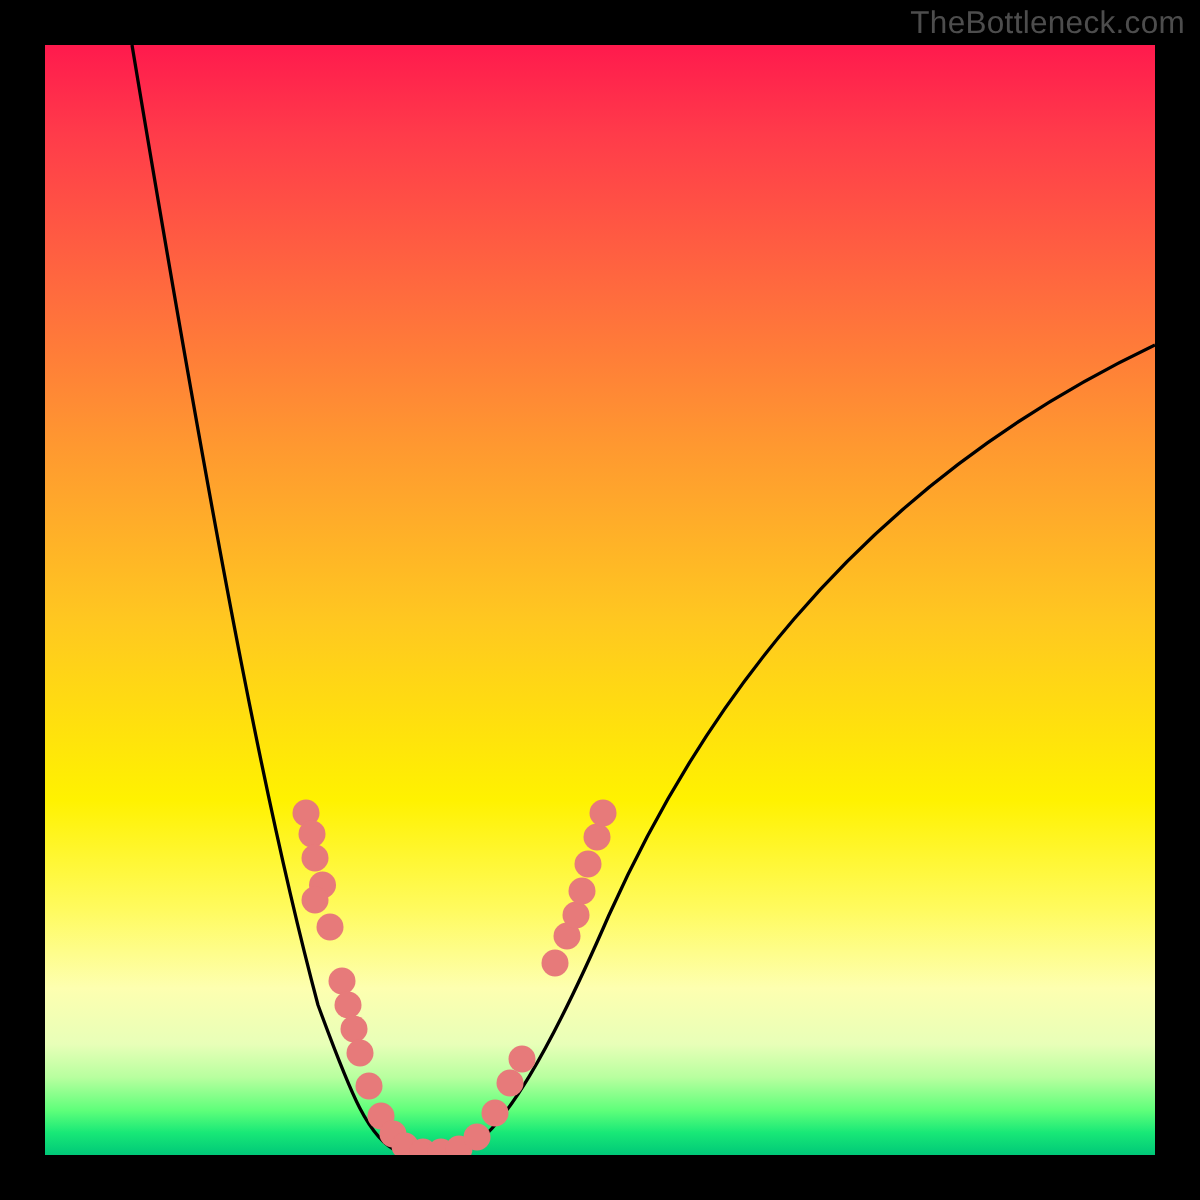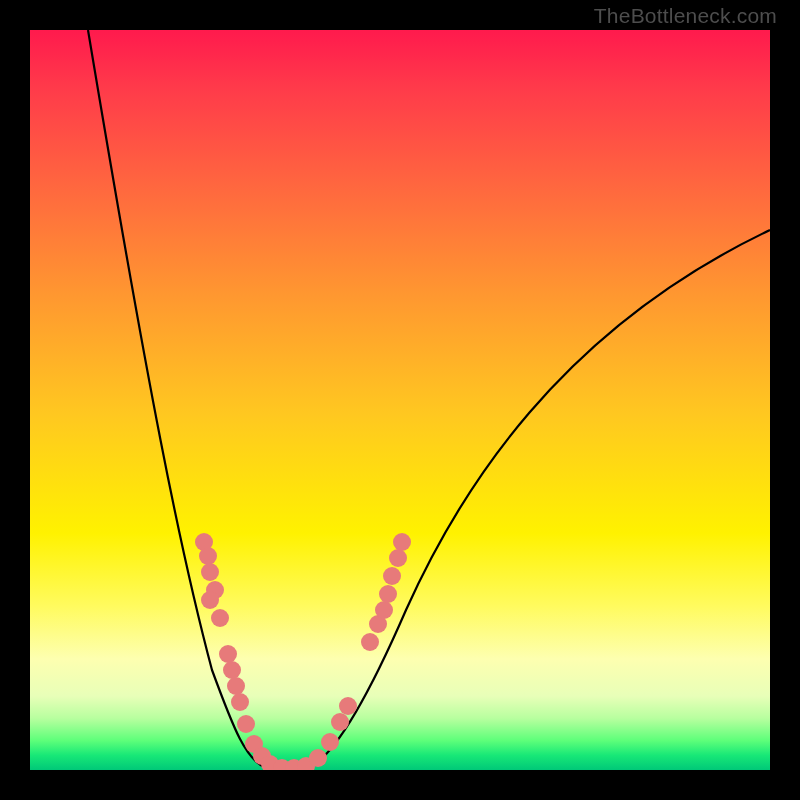--- a/index.html
+++ b/index.html
@@ -29,21 +29,21 @@
       #e8ffb8 90%,
       #b8ff9f 93%,
       #5eff7a 96%,
       #18e877 98%,
       #00c878 100%
     );
   }
   .watermark {
     position: absolute;
     top: 4px;
-    right: 23px;
+    right: 10px;
     color: #4d4d4d;
     font-size: 21px;
     font-weight: 500;
     letter-spacing: 0.2px;
   }
   svg.curve {
     position: absolute;
     left: 0;
     top: 0;
   }

